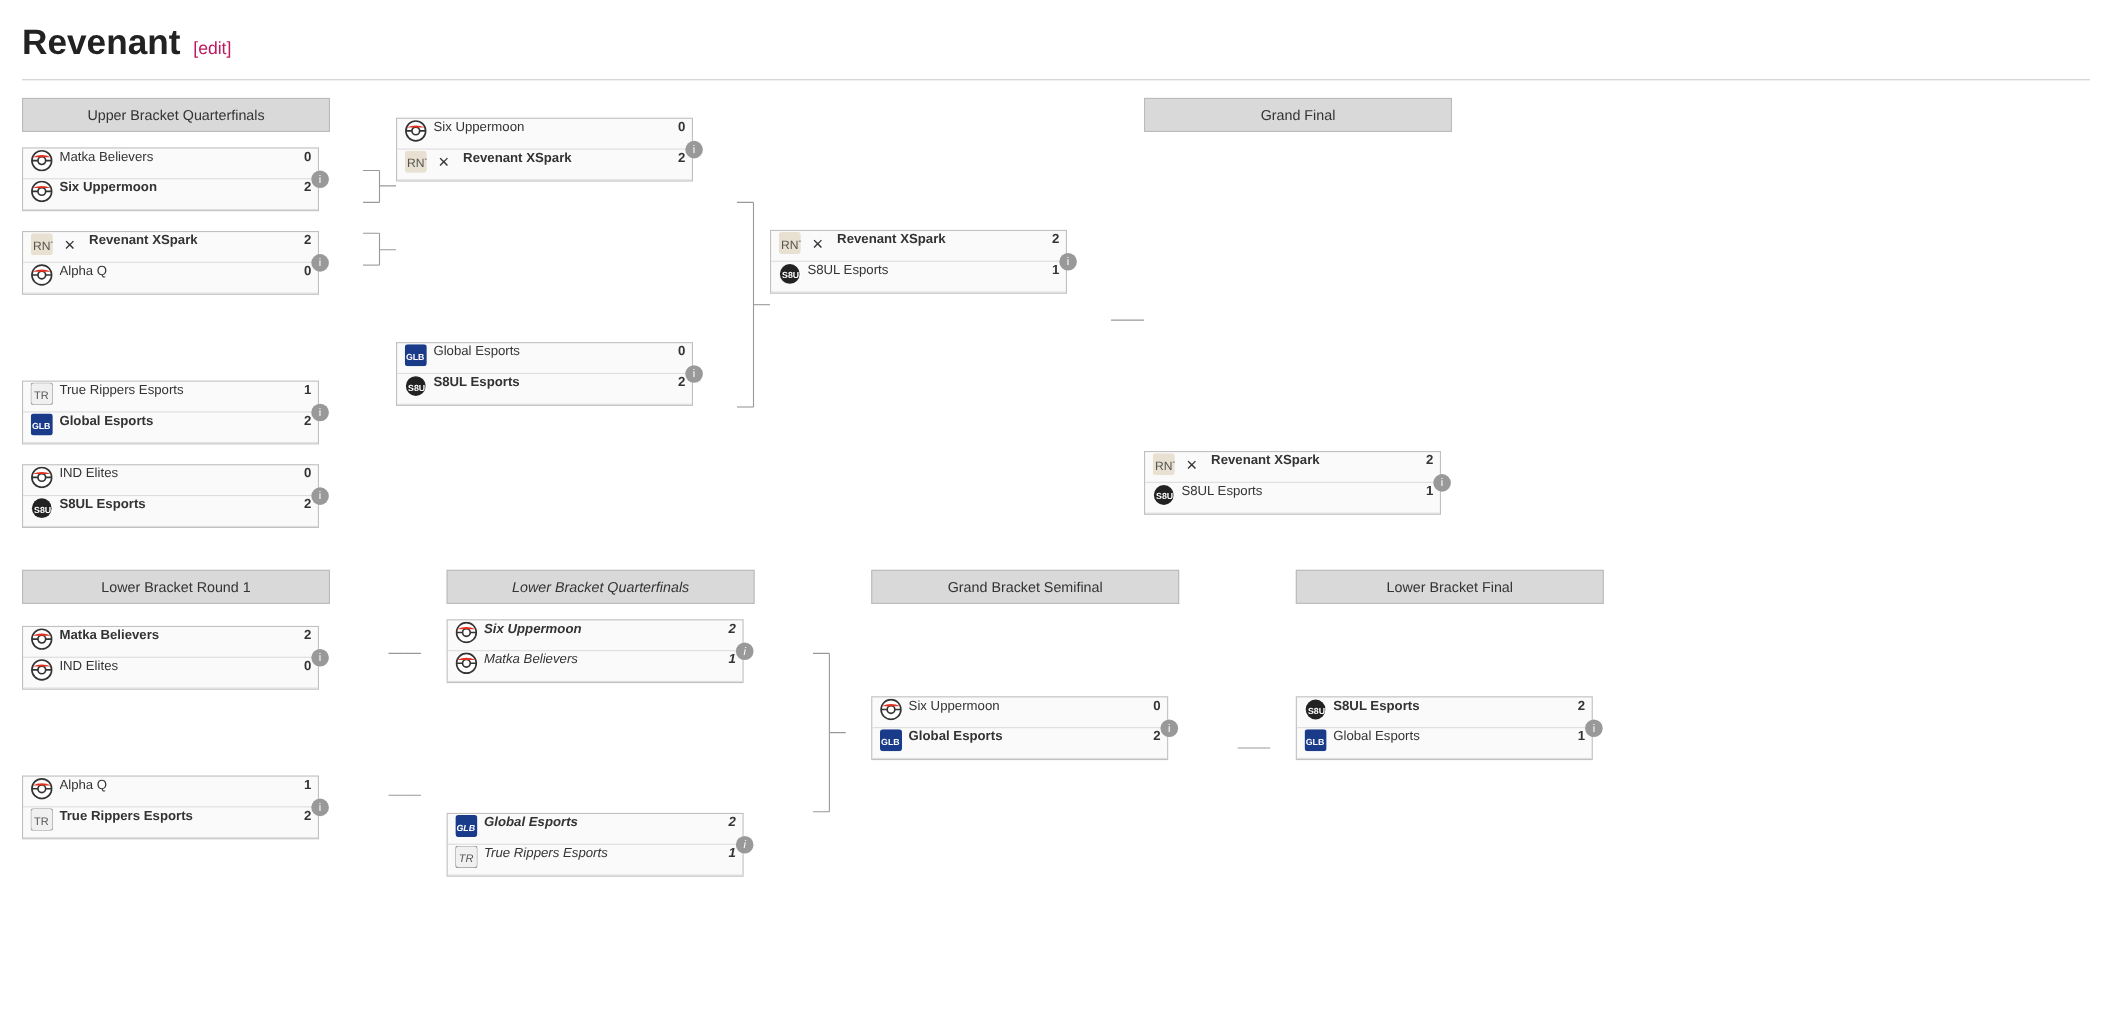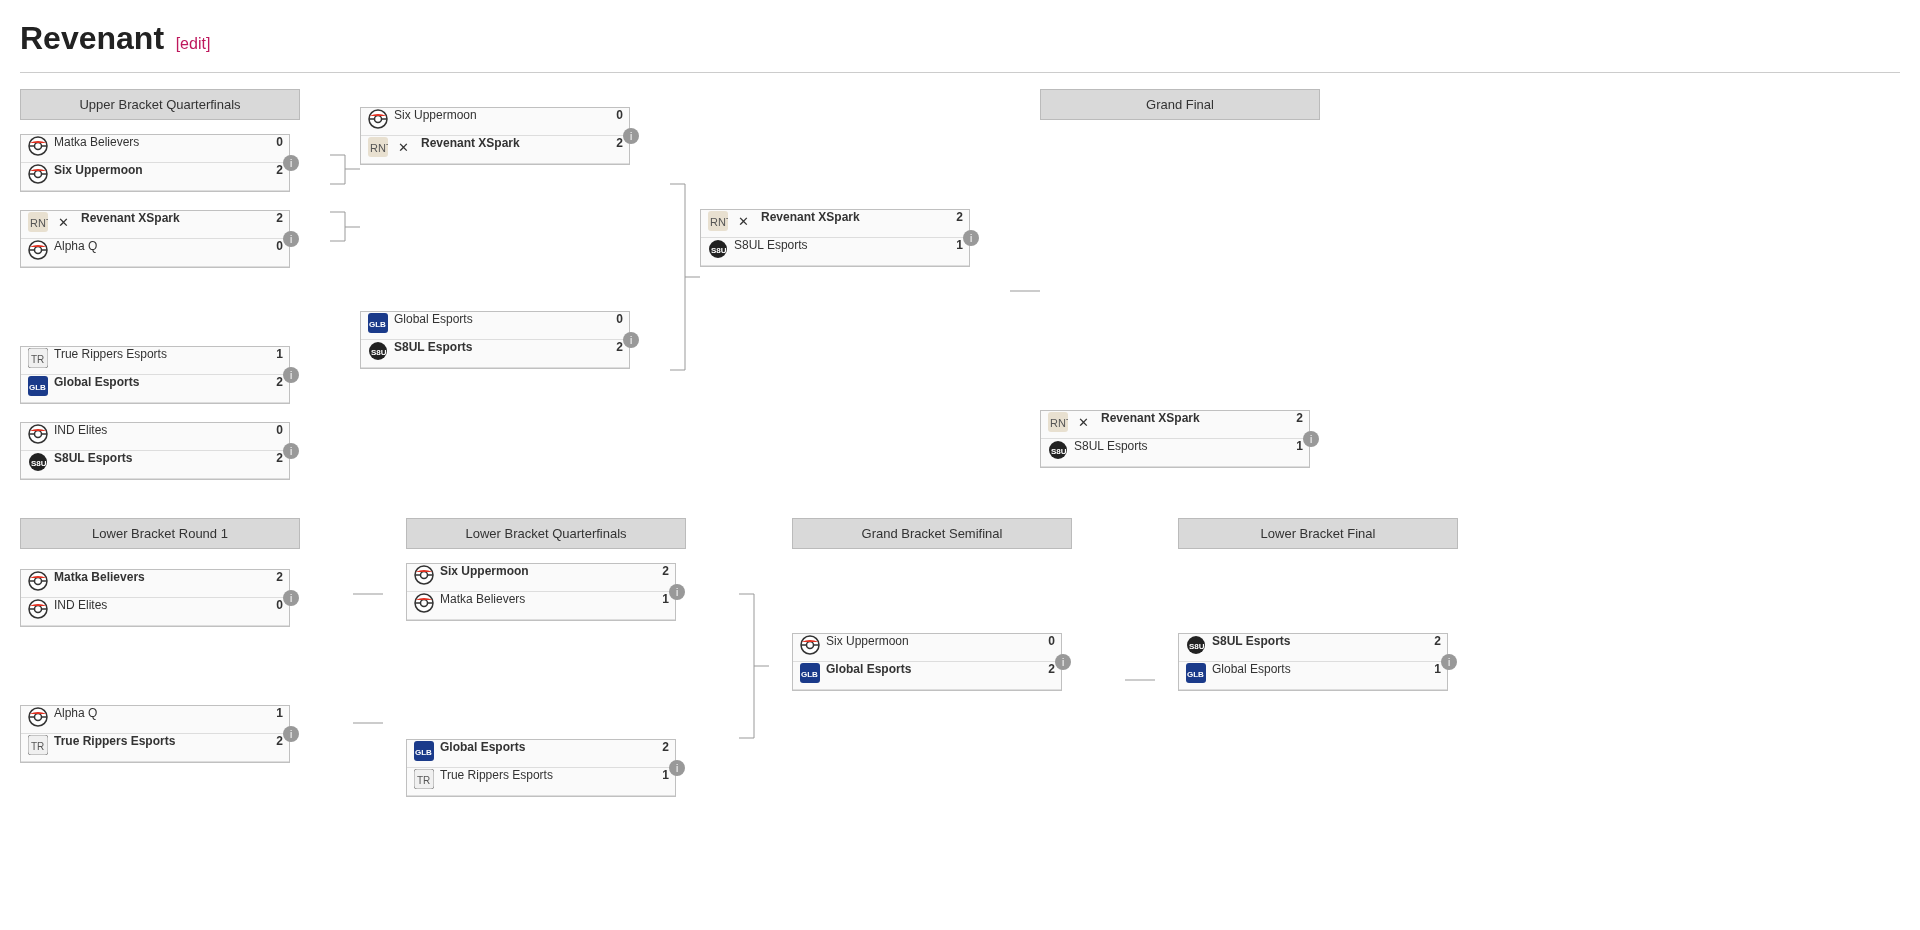--- a/index.html
+++ b/index.html
@@ -75,21 +75,21 @@
       align-items: flex-start;
       position: relative;
     }
 
     .col-ubq { width: 310px; }
     .col-ubs { width: 310px; }
     .col-ubf { width: 310px; }
     .col-gf  { width: 290px; gap: 28px; }
 
     .col-lbr1 { width: 310px; }
-    .col-lbq  { width: 310px; }
+    .col-lbq  { width: 310px; font-style: italic; }
     .col-lbsf { width: 310px; }
     .col-lbf  { width: 310px; }
 
     .round-title {
       background: #d9d9d9;
       border: 1px solid #bbb;
       padding: 7px 14px;
       font-size: 13px;
       width: 280px;
       text-align: center;

